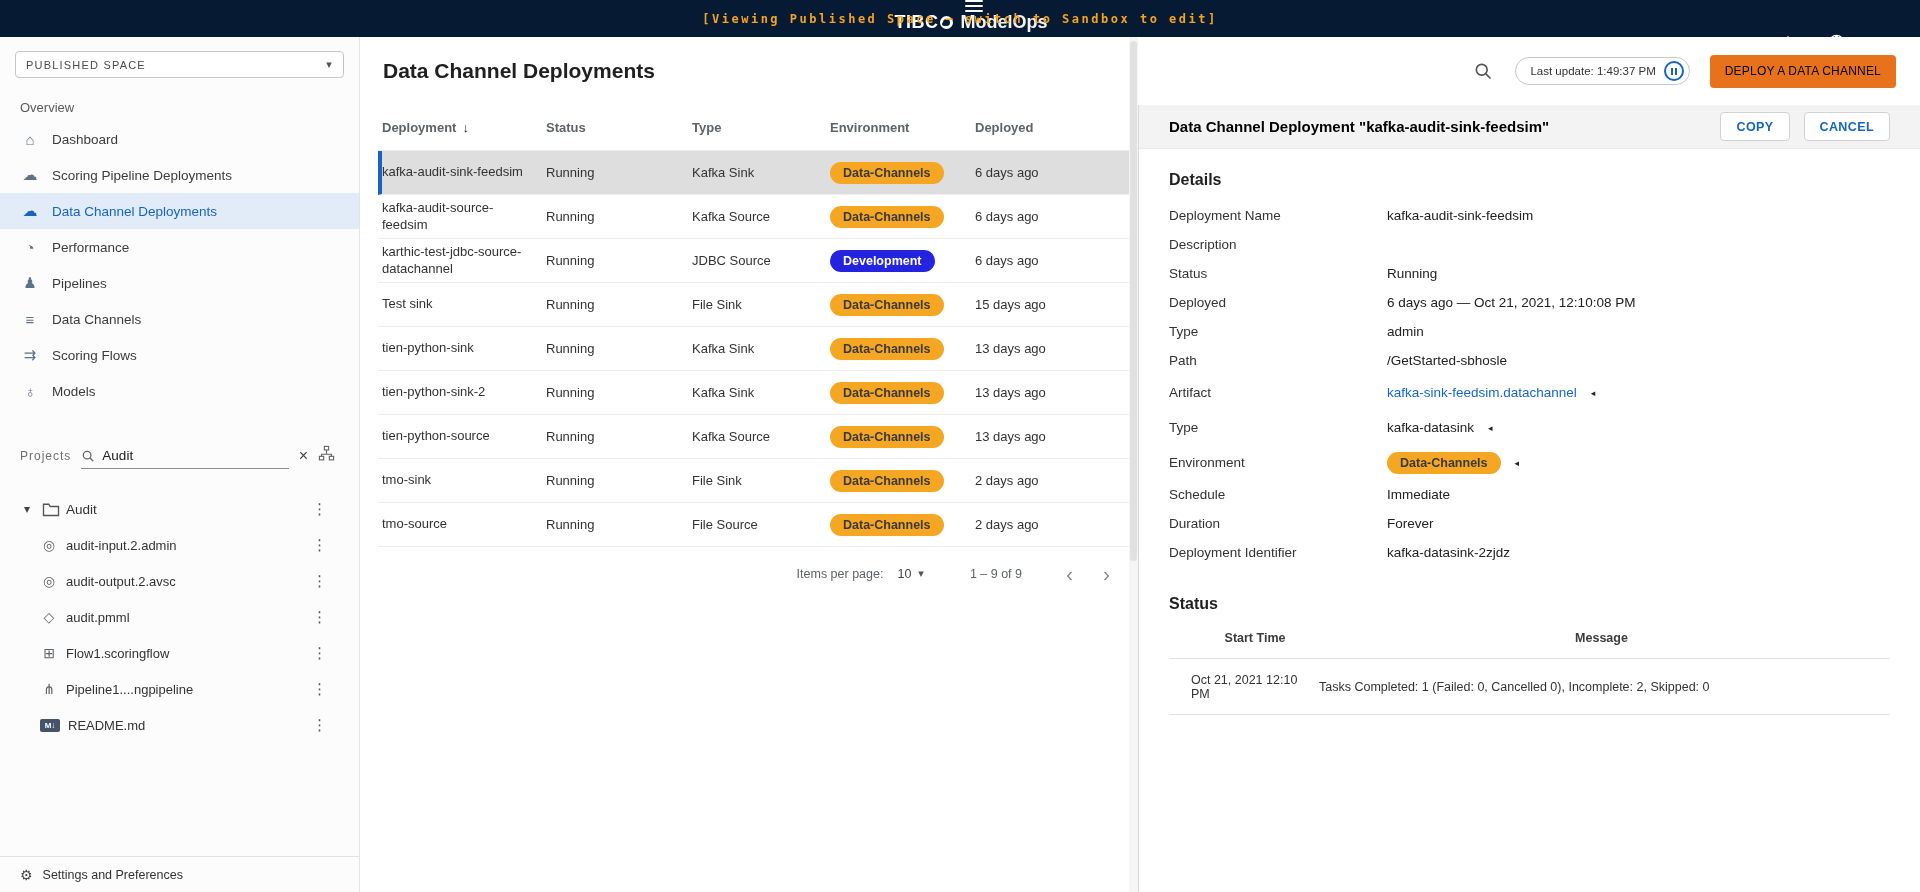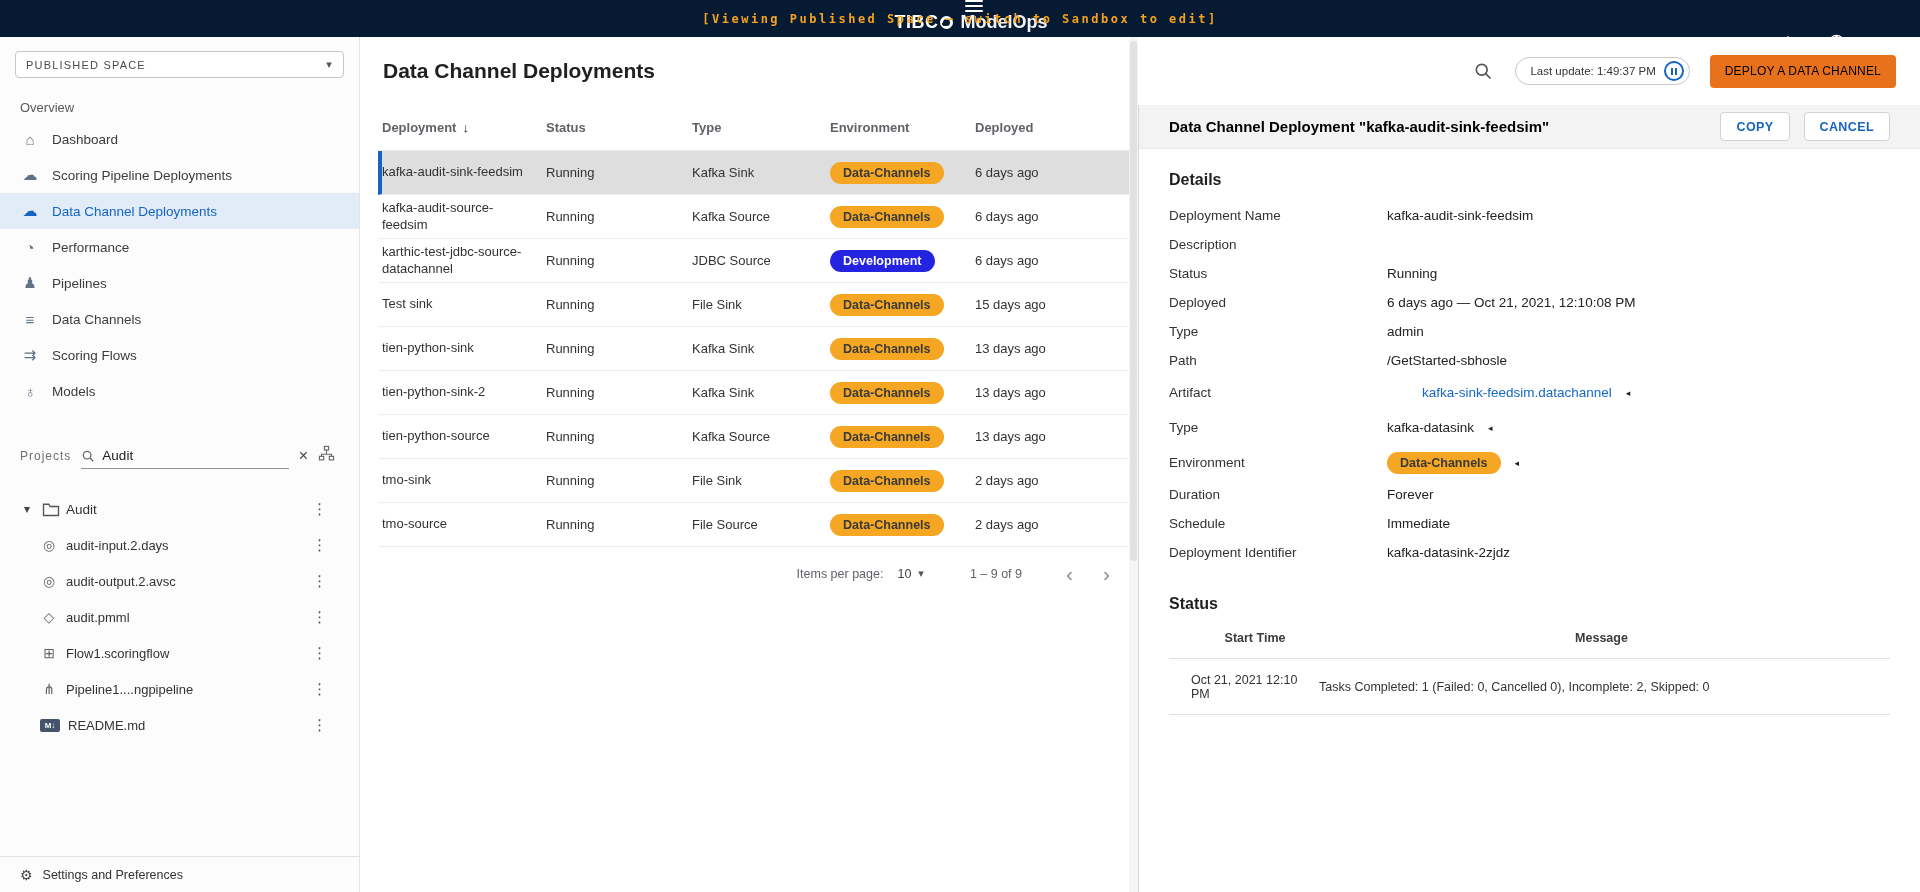--- a/index.html
+++ b/index.html
@@ -106,21 +106,21 @@
         color:var(--blue);font-weight:bold;font-size:12.5px;letter-spacing:.4px;cursor:pointer;
         font-family:"Liberation Sans",sans-serif;}
   .obtn.first{margin-left:auto;margin-right:14px;}
   .drawer-body{padding:0 30px;}
   .section-h{font-size:16px;font-weight:bold;color:#1F1F1F;margin:22px 0 12px;}
   .section-h.status{margin-top:28px;margin-bottom:4px;}
   .field{display:flex;align-items:center;min-height:29px;font-size:13.5px;}
   .field.tall{min-height:35px;}
   .flabel{width:218px;flex-shrink:0;color:#333;}
   .fvalue{display:flex;align-items:center;gap:14px;color:#222;}
-  .link{color:var(--link);text-decoration:none;cursor:pointer;margin-left:35px;}
+  .link{color:var(--link);text-decoration:none;cursor:pointer;}
   .suffix{font-size:9px;color:#222;cursor:pointer;}
   .sthead,.strow{display:grid;grid-template-columns:128px 1fr;padding:14px 6px 13px 22px;
                  border-bottom:1px solid #E2E2E2;align-items:center;}
   .sthead{font-size:12.5px;font-weight:bold;color:#3C3C3C;text-align:center;}
   .strow{font-size:12.5px;color:#333;}
 </style>
 </head>
 <body>
 
 <header class="topbar">
@@ -223,21 +223,21 @@
         <svg width="18" height="15" viewBox="0 0 24 20" fill="none" stroke="#555" stroke-width="1.8">
             <path d="M2 3h7l2 3h11v12H2z"></path>
           </svg>
       </span>
       <span class="root-name">Audit</span>
       <span class="kebab">⋮</span>
     </div>
     <div id="tree-files">
         <div class="tree-file">
           <span class="file-icon">◎</span>
-          <span class="file-name">audit-input.2.days</span>
+          <span class="file-name">audit-input.2.admin</span>
           <span class="kebab">⋮</span>
         </div>
         <div class="tree-file">
           <span class="file-icon">◎</span>
           <span class="file-name">audit-output.2.avsc</span>
           <span class="kebab">⋮</span>
         </div>
         <div class="tree-file">
           <span class="file-icon">◇</span>
           <span class="file-name">audit.pmml</span>
@@ -435,29 +435,29 @@
           </div>
         </div>
         <div class="field tall">
           <div class="flabel">Environment</div>
           <div class="fvalue">
             <span class="chip orange">Data-Channels</span>
             <span class="suffix">◂</span>
           </div>
         </div>
         <div class="field">
+          <div class="flabel">Schedule</div>
+          <div class="fvalue">
+            <span>Immediate</span>
+          </div>
+        </div>
+        <div class="field">
           <div class="flabel">Duration</div>
           <div class="fvalue">
             <span>Forever</span>
-          </div>
-        </div>
-        <div class="field">
-          <div class="flabel">Schedule</div>
-          <div class="fvalue">
-            <span>Immediate</span>
           </div>
         </div>
         <div class="field">
           <div class="flabel">Deployment Identifier</div>
           <div class="fvalue">
             <span>kafka-datasink-2zjdz</span>
           </div>
         </div>
       </div>
     <h3 class="section-h status">Status</h3>

